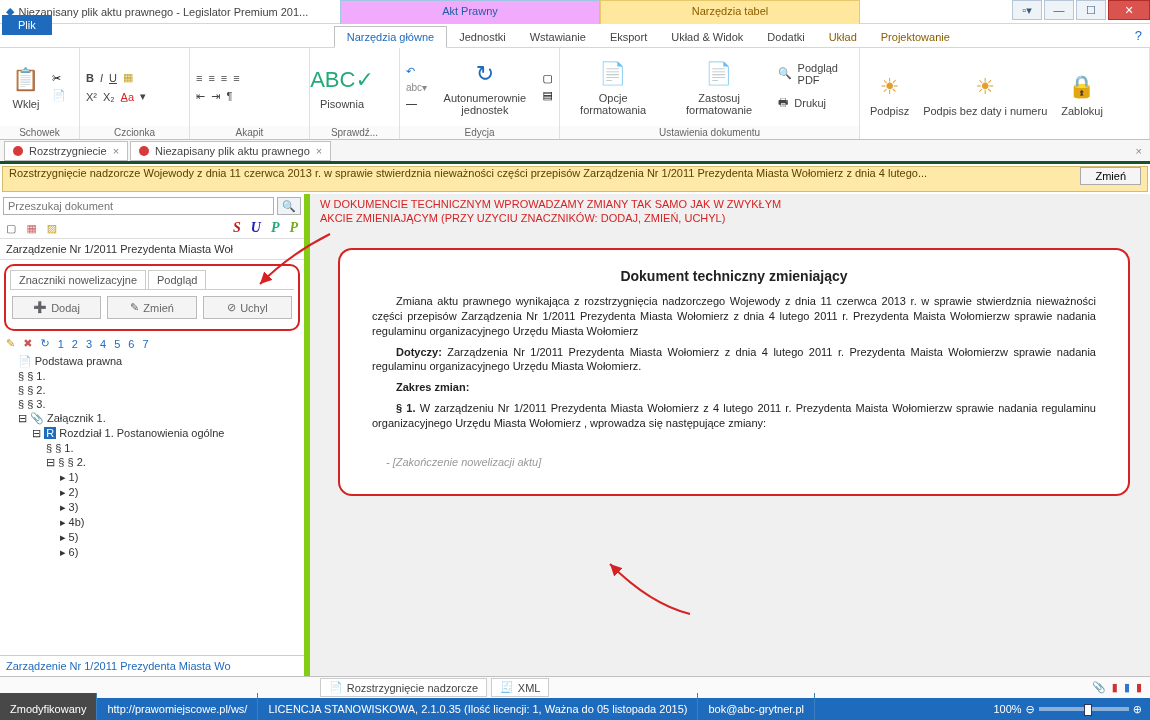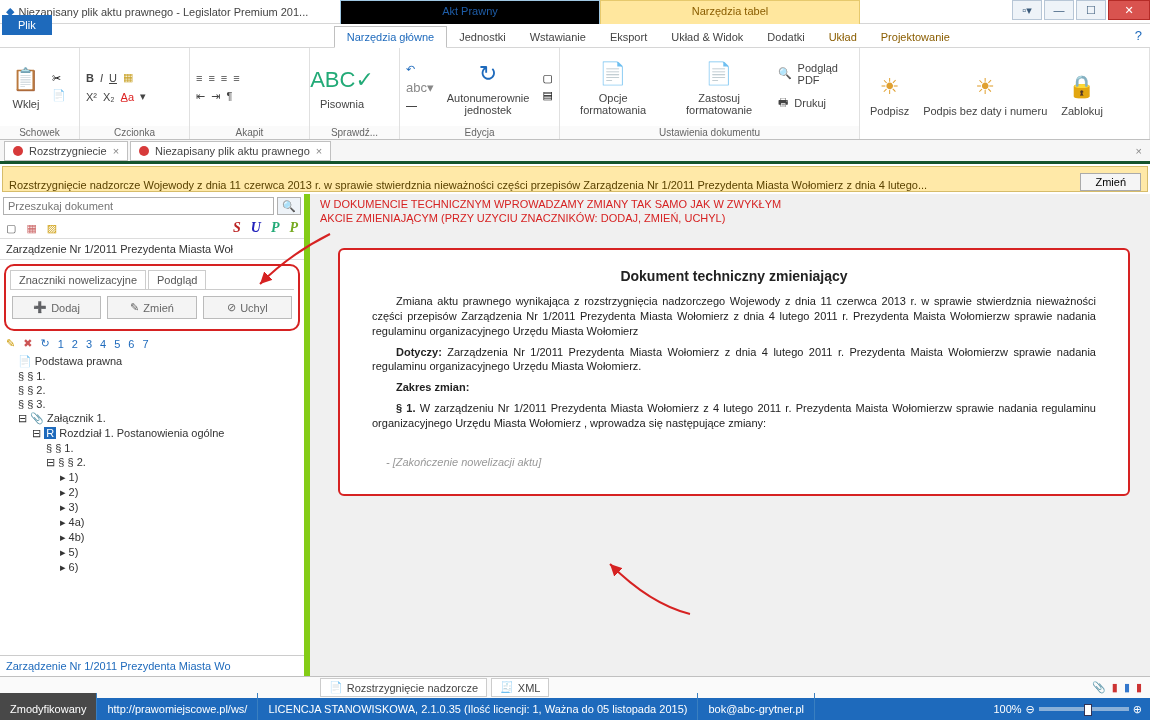--- a/index.html
+++ b/index.html
@@ -1,21 +1,21 @@
 <!DOCTYPE html>
 <html><head>
 <meta charset="utf-8">
 <style>
 *{box-sizing:border-box;margin:0;padding:0;font-family:"Segoe UI",Tahoma,sans-serif;font-size:11px}
 body{background:#fff;overflow:hidden;width:1150px;height:720px;position:relative}
 .titlebar{height:24px;background:#fff;display:flex;border-bottom:1px solid #d6d6d6;position:relative}
 .titlebar-left{display:flex;align-items:center;gap:4px;padding:0 6px;max-width:340px;color:#444}
 .titlebar-center{position:absolute;left:340px;right:290px;height:24px;display:flex}
 .tctab{flex:1;text-align:center;line-height:21px;font-size:11px}
-.tctab.blue{background:#000000;color:#1e5da8;border:1px solid #9fc7e2;border-bottom:none}
+.tctab.blue{background:#f0abfc;color:#1e5da8;border:1px solid #9fc7e2;border-bottom:none}
 .tctab.yellow{background:#ffe79e;color:#8a5d00;border:1px solid #e6c96d;border-bottom:none}
 .winbtns{position:absolute;right:0;top:0;display:flex}
 .winbtn{width:30px;height:20px;border:1px solid #b7c6d6;background:#eef3f8;margin-left:2px;display:flex;align-items:center;justify-content:center;color:#3a5a7a}
 .winbtn.close{background:#d9534f;border-color:#b52b27;color:#fff;width:42px}
 .menubar{height:24px;display:flex;align-items:flex-end;background:#fff;border-bottom:1px solid #d6d6d6;position:relative}
 .filetab{background:#1e6abc;color:#fff;padding:4px 16px;margin:12px 2px}
 .mtab{padding:4px 12px;color:#444}
 .mtab.active{border:1px solid #c0c0c0;border-bottom:1px solid #fff;background:#fff;position:relative;top:1px;color:#1e6abc}
 .mtab.brown{color:#8a5d00}
 .help-icon{position:absolute;right:8px;top:4px;color:#1e6abc;font-size:13px}
@@ -24,21 +24,21 @@
 .rgroup-body{flex:1;display:flex;align-items:center;padding:2px 6px;gap:6px}
 .rgroup-label{text-align:center;color:#666;font-size:10px;padding:1px 0;background:#fafafa}
 .rbig{display:flex;flex-direction:column;align-items:center;gap:2px;padding:0 4px;color:#444}
 .rbig .ic{width:32px;height:32px;display:flex;align-items:center;justify-content:center;font-size:22px}
 .rstack{display:flex;flex-direction:column;gap:4px}
 .rrow{display:flex;gap:6px;align-items:center;color:#444}
 .doctabs{height:24px;display:flex;align-items:center;border-bottom:3px solid #14532d;background:#f6f6f6;padding-left:4px;position:relative}
 .doctab{display:flex;align-items:center;gap:6px;padding:3px 8px;border:1px solid #c0c0c0;background:#fff;margin-right:2px;font-size:11px;color:#444}
 .doctab .dot{width:10px;height:10px;border-radius:50%;background:#d73a3a;display:inline-block}
 .doctab .x{color:#888}
-.yellowbar{height:26px;background:#ffe9a8;border:1px solid #d6bc6a;margin:2px;display:flex;align-items:flex-end;padding:0 6px;color:#5a4200;gap:0}
+.yellowbar{height:26px;background:#ffe9a8;border:1px solid #d6bc6a;margin:2px;display:flex;align-items:flex-start;padding:0 6px;color:#5a4200;gap:0}
 .yellowbar .txt{flex:1;white-space:nowrap;overflow:hidden;text-overflow:ellipsis}
 .yellowbar button{padding:2px 14px;background:#f5f5f5;border:1px solid #aaa}
 .workspace{display:flex;height:calc(720px - 24px - 24px - 92px - 24px - 30px - 22px - 22px);}
 .leftpane{width:310px;border-right:6px solid #84cc16;display:flex;flex-direction:column;background:#fff}
 .searchrow{display:flex;padding:3px;gap:3px}
 .searchrow input{flex:1;border:1px solid #b0b0b0;padding:2px 4px;color:#888}
 .searchrow .sbtn{width:24px;border:1px solid #b0b0b0;background:#eef3f8;display:flex;align-items:center;justify-content:center;color:#1e6abc}
 .iconrow{display:flex;gap:10px;padding:2px 6px;align-items:center;color:#555}
 .iconrow .sp{flex:1}
 .lfmt{font-family:"Times New Roman",serif;font-size:14px;font-style:italic;font-weight:bold}
@@ -49,21 +49,21 @@
 .mbtns{display:flex;gap:6px;padding:6px 2px}
 .mbtns button{flex:1;padding:4px 2px;border:1px solid #bbb;background:#f4f4f4;color:#666;display:flex;align-items:center;justify-content:center;gap:4px}
 .toolrow{display:flex;gap:8px;padding:2px 6px;color:#444;align-items:center}
 .toolrow .num{color:#1e6abc}
 .tree{flex:1;overflow:auto;padding:2px 4px;color:#333}
 .tree div{white-space:nowrap;padding:1px 0}
 .tree .i1{padding-left:14px}.tree .i2{padding-left:28px}.tree .i3{padding-left:42px}.tree .i4{padding-left:56px}
 .linkrow{border-top:1px solid #ccc;padding:4px 6px;color:#1e6abc;white-space:nowrap;overflow:hidden}
 .rightpane{flex:1;display:flex;flex-direction:column;position:relative;background:#f0f0f0}
 .annot-top{position:absolute;left:10px;top:4px;color:#d62222;font-weight:normal;font-family:Arial,sans-serif;font-size:13px;z-index:5;line-height:1.25}
-.page{background:#fff;margin:54px 20px 6px 28px;border:2px solid #d62222;border-radius:6px;padding:18px 32px;font-family:"Times New Roman",serif;font-size:13px;color:#222;position:relative}
+.page{background:#fff;margin:54px 20px 6px 28px;border:2px solid #d62222;border-radius:14px;padding:18px 32px;font-family:"Times New Roman",serif;font-size:13px;color:#222;position:relative}
 .page h3{text-align:center;font-size:14px;font-weight:bold;margin-bottom:10px}
 .page p{text-align:justify;margin:6px 0;line-height:1.35}
 .page .ind{text-indent:24px}
 .page .place{color:#999;font-style:italic}
 .annot-bot{position:absolute;right:40px;bottom:42px;color:#d62222;font-weight:bold;font-family:Arial,sans-serif;font-size:13px;text-align:left;line-height:1.25}
 .arrow-svg{position:absolute;pointer-events:none}
 .bottomtabs{height:22px;border-top:1px solid #c0c0c0;display:flex;align-items:center;padding-left:320px;background:#fafafa;gap:4px}
 .bottomtabs .bt{border:1px solid #ccc;padding:2px 8px;background:#fff;color:#444;display:flex;align-items:center;gap:4px}
 .bottomtabs .sp{flex:1}
 .miniicons{display:flex;gap:6px;padding-right:8px;color:#888}
@@ -165,21 +165,21 @@
           <div class="ic" style="color:#2a7">ABC✓</div>
           <span>Pisownia</span>
         </div>
       </div>
     <div class="rgroup-label">Sprawdź...</div>
   </div>
   <div class="rgroup" style="width:160px">
     <div class="rgroup-body">
       <div class="rstack">
           <span style="color:#1e6abc">↶</span>
-          <span style="font-size:13px;color:#888">abc▾</span>
+          <span style="font-size:10px;color:#888">abc▾</span>
           <span>—</span>
         </div>
       <div class="rbig">
           <div class="ic" style="color:#1e6abc">↻</div>
           <span style="text-align:center">Autonumerownie jednostek</span>
         </div>
       <div class="rstack">
           <span>▢</span>
           <span>▤</span>
         </div>
@@ -291,21 +291,20 @@
       <div class="i1">§ <span>§ 1.</span></div>
       <div class="i1">§ <span>§ 2.</span></div>
       <div class="i1">§ <span>§ 3.</span></div>
       <div class="i1">⊟ 📎 <span>Załącznik 1.</span></div>
       <div class="i2">⊟ <span style="background:#1e6abc;color:#fff;padding:0 2px">R</span> <span>Rozdział 1. Postanowienia ogólne</span></div>
       <div class="i3">§ <span>§ 1.</span></div>
       <div class="i3">⊟ § <span>§ 2.</span></div>
       <div class="i4">▸ <span>1)</span></div>
       <div class="i4">▸ <span>2)</span></div>
       <div class="i4">▸ <span>3)</span></div>
-      <div class="i4">▸ <span>4a)</span></div>
       <div class="i4">▸ <span>4b)</span></div>
       <div class="i4">▸ <span>5)</span></div>
       <div class="i4">▸ <span>6)</span></div>
     </div>
     <div class="linkrow">Zarządzenie Nr 1/2011 Prezydenta Miasta Wo</div>
   </div>
 
   <div class="rightpane">
     <div class="annot-top">
       <div>W DOKUMENCIE TECHNICZNYM WPROWADZAMY ZMIANY TAK SAMO JAK W ZWYKŁYM</div>

